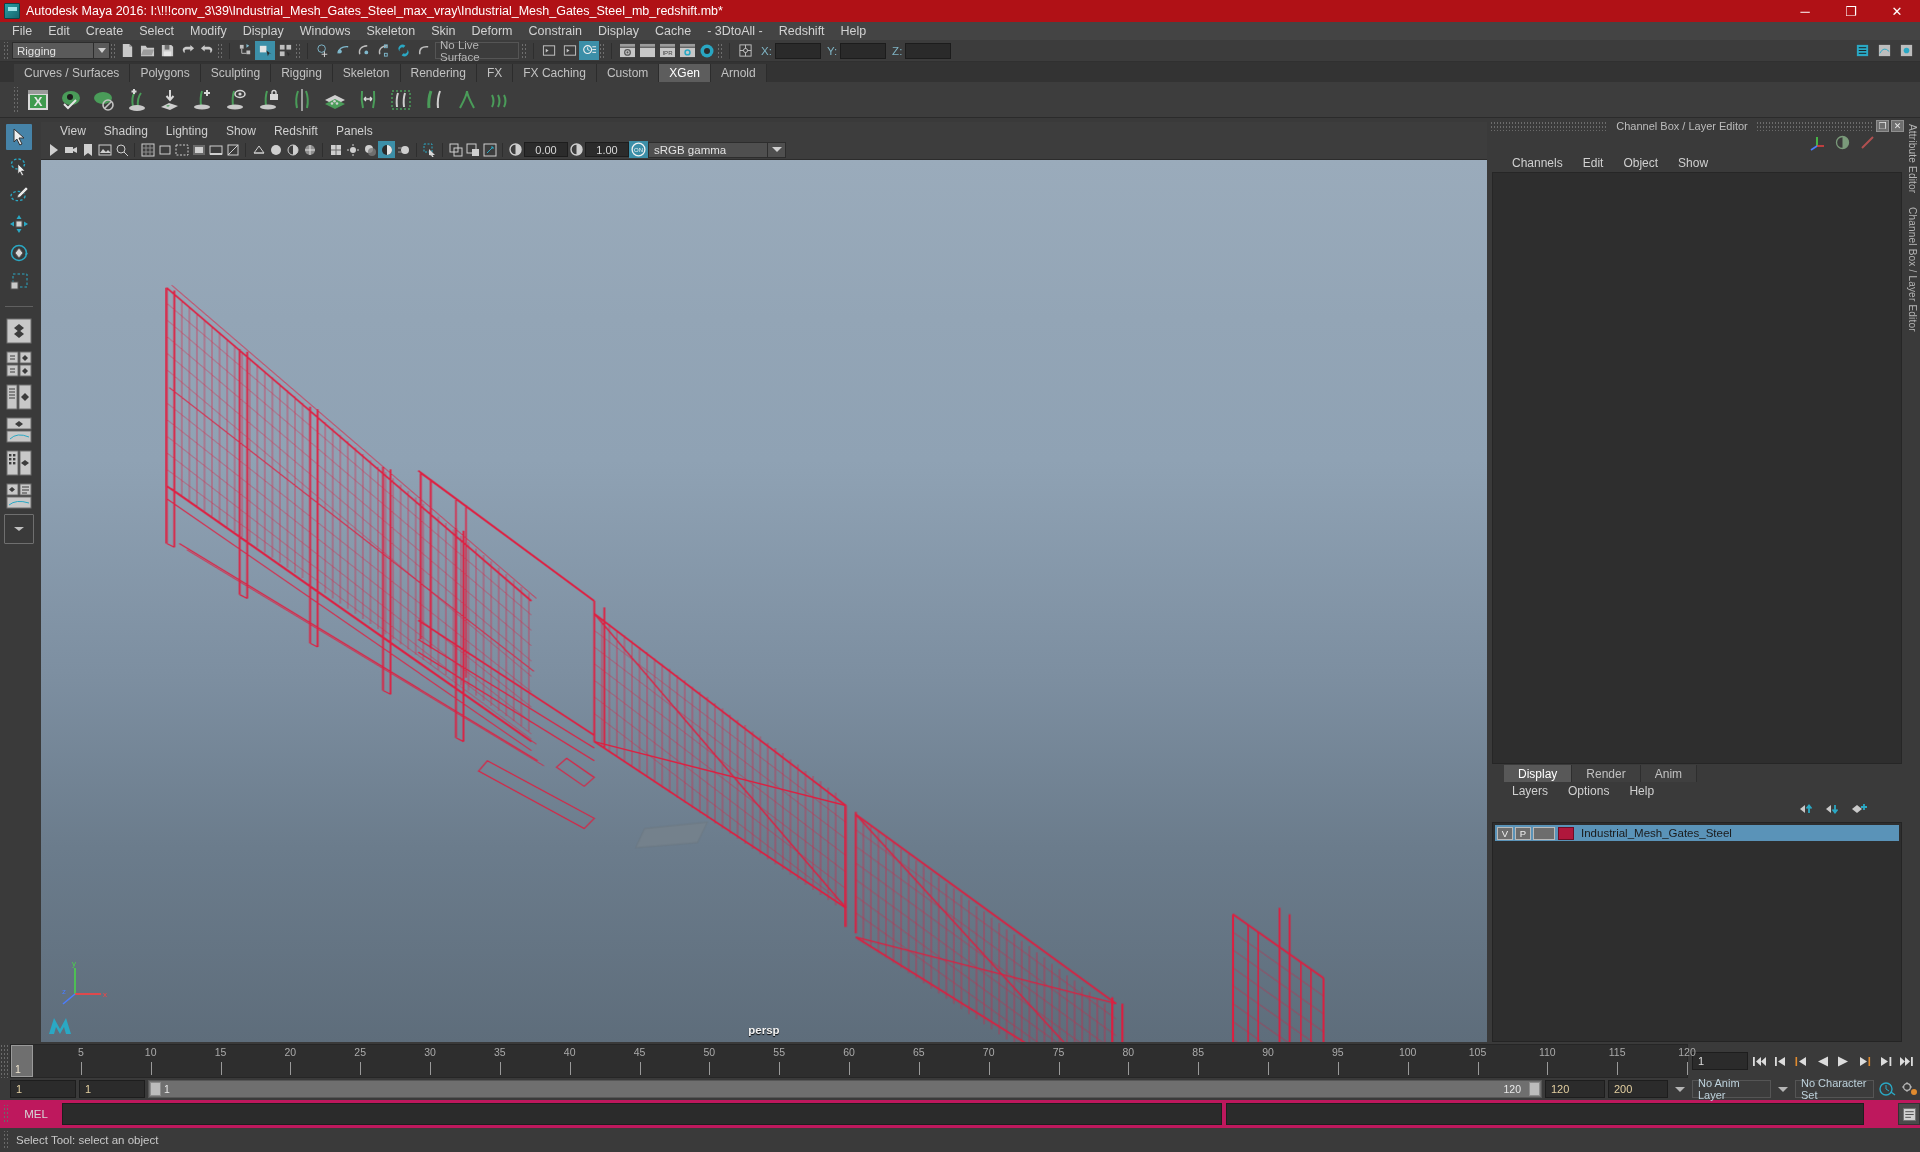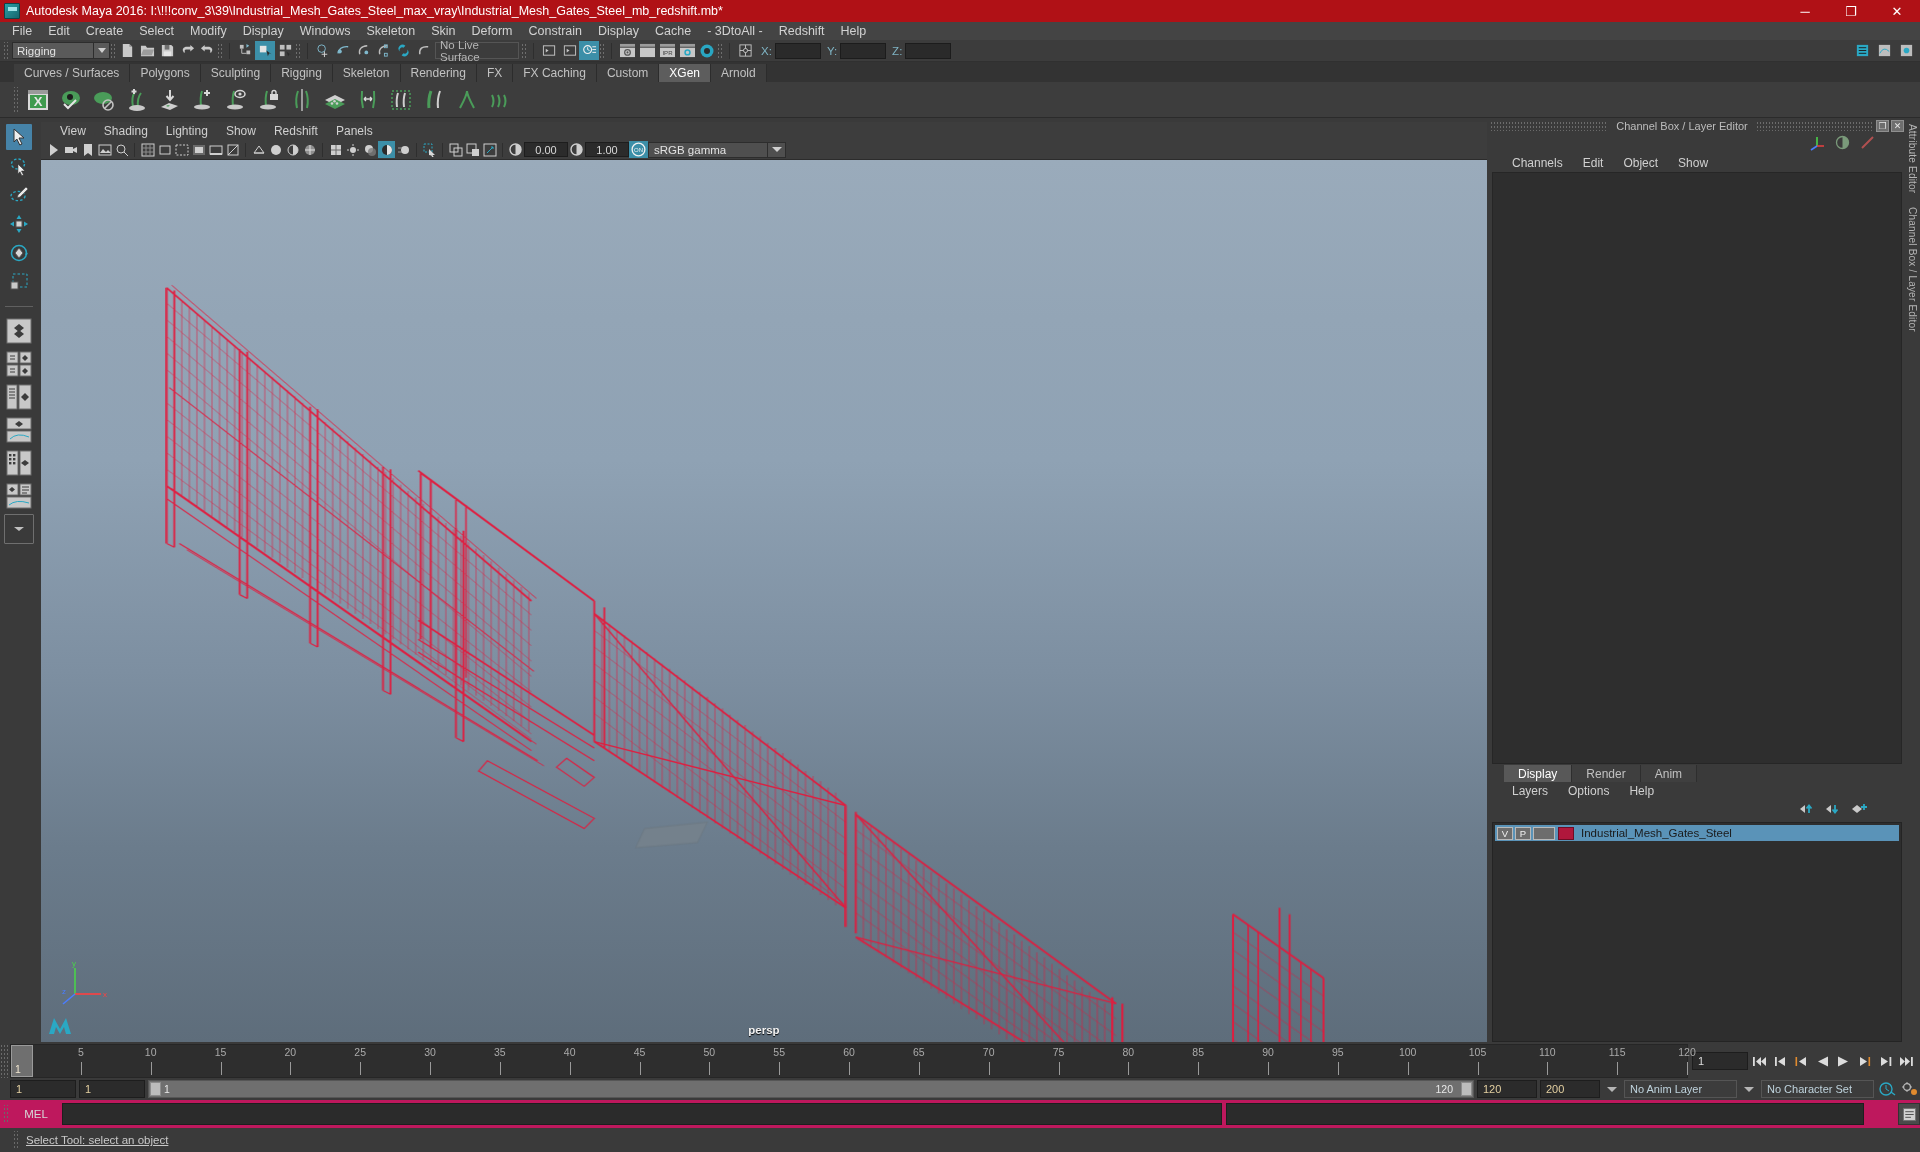--- a/index.html
+++ b/index.html
@@ -109,32 +109,32 @@
   #tsright{ display:flex; align-items:center; gap:1px; padding:0 4px; flex:none;}
   .tsframe{ width:56px;height:18px;background:#2b2b2b;border:1px solid #1d1d1d;color:#ddd;font-size:11px;display:flex;align-items:center;padding-left:5px;}
   .pbtn{ width:20px;height:22px;display:flex;align-items:center;justify-content:center;flex:none;}
 
   #rangerow{ height:22px; display:flex; align-items:center; gap:3px; padding-left:10px;}
   .rfield{ width:66px;height:18px;background:#2b2b2b;border:1px solid #1d1d1d;color:#e3cfa0;font-size:11px;display:flex;align-items:center;padding-left:5px;}
   #rangebar{ flex:1; height:18px; background:#6f6f6f; border:1px solid #565656; position:relative; }
   #rangebar .handle{ position:absolute; top:1px; width:11px; height:14px; background:#bcbcbc; border:1px solid #8c8c8c; }
   #rangebar .rl{ position:absolute; top:2px; font-size:10.5px; color:#e8e8e8; }
   .rfield2{ width:60px;height:18px;background:#2b2b2b;border:1px solid #1d1d1d;color:#e3cfa0;font-size:11px;display:flex;align-items:center;padding-left:5px;}
-  .rsel{ width:113px;height:18px;background:#3c3c3c;border:1px solid #555;font-size:11px;color:#bfd3dd;display:flex;align-items:center;padding-left:5px;}
+  .rsel{ width:79px;height:18px;background:#3c3c3c;border:1px solid #555;font-size:11px;color:#bfd3dd;display:flex;align-items:center;padding-left:5px;}
   .rarrow{ width:18px;height:18px;display:flex;align-items:center;justify-content:center;}
   .rarrow i{ border-left:5px solid transparent;border-right:5px solid transparent;border-top:5px solid #b5b5b5;}
 
   
   #cmdarea{ height:52px; background:#be185d; display:flex; flex-direction:column; }
   #cmdrow{ height:28px; display:flex; align-items:center; gap:4px; padding-left:2px;}
   #melbadge{ width:44px; font-size:11.5px; color:#d6d6d6; text-align:center; }
   #cmdinput{ flex:0 0 1160px; height:22px; background:#2b2b2b; border:1px solid #1e1e1e; }
   #cmdoutput{ flex:1; height:22px; background:#2b2b2b; border:1px solid #1e1e1e; margin-right:30px;}
   #cmdscript{ width:22px;height:22px;background:#4a4a4a;border:1px solid #333;display:flex;align-items:center;justify-content:center;}
-  #helpline{ height:24px; display:flex; align-items:center; background:#3a3a3a; padding-left:12px;text-decoration:underline;}
+  #helpline{ height:24px; display:flex; align-items:center; background:#3a3a3a; padding-left:2px;}
   #helpline .txt{ font-size:11.5px; color:#c9c9c9; padding-left:6px;}
 
   #sbright{ margin-left:auto; display:flex; align-items:center; gap:2px; padding-right:4px;}
 </style>
 </head>
 <body>
 
 <div id="titlebar">
   <div class="appicon"></div>
   <div class="ttl">Autodesk Maya 2016: I:\!!!conv_3\39\Industrial_Mesh_Gates_Steel_max_vray\Industrial_Mesh_Gates_Steel_mb_redshift.mb*</div>

